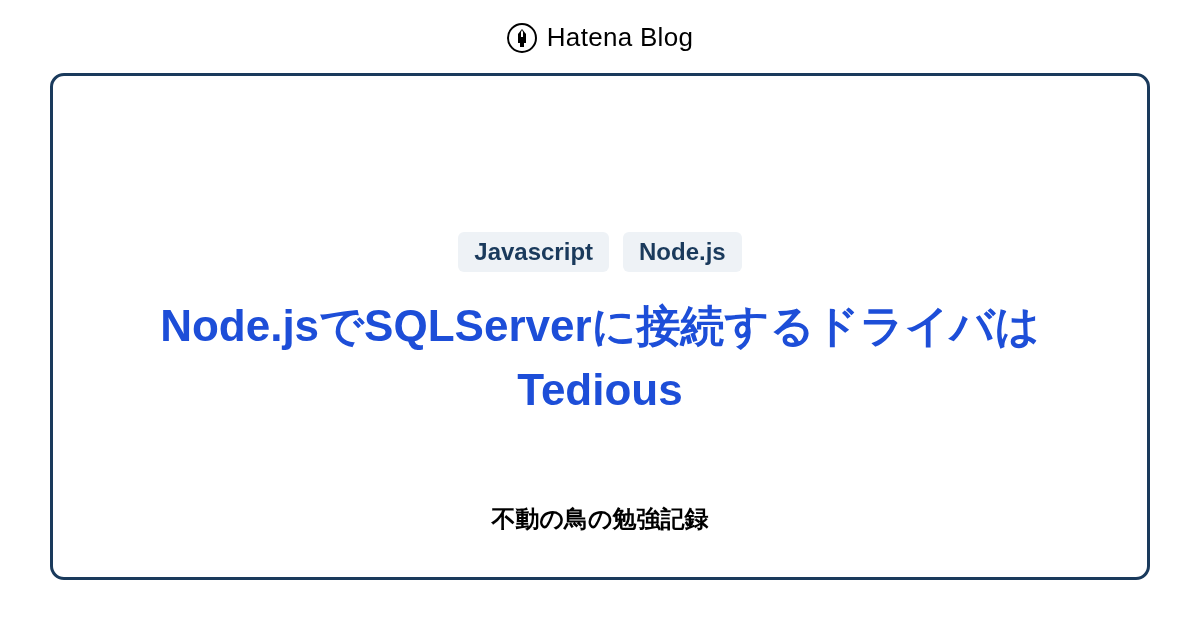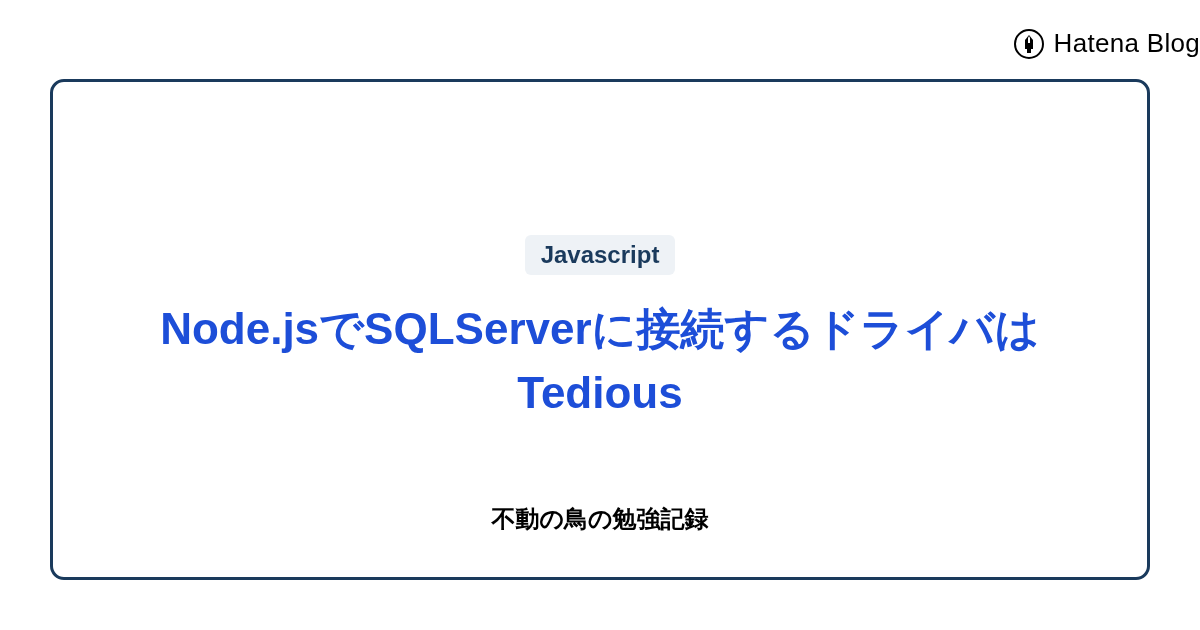--- a/index.html
+++ b/index.html
@@ -12,22 +12,22 @@
       height: 630px;
       background: #ffffff;
       font-family: -apple-system, BlinkMacSystemFont, "Segoe UI", "Hiragino Sans", "Hiragino Kaku Gothic ProN", Meiryo, sans-serif;
       display: flex;
       flex-direction: column;
       overflow: hidden;
     }
     .header {
       display: flex;
       align-items: center;
-      justify-content: flex-end;
-      padding: 28px 0 20px;
+      justify-content: center;
+      padding: 22px 0 20px;
       gap: 10px;
     }
     .logo-icon {
       width: 30px;
       height: 30px;
       border: 2px solid #000;
       border-radius: 50%;
       display: flex;
       align-items: center;
       justify-content: center;
@@ -94,16 +94,17 @@
       <path d="M5 15 L5 19 L9 19 L9 15 Z" fill="#000"></path>
       <path d="M6 4 L7 2 L8 4 L8 9 L6 9 Z" fill="#fff"></path>
     </svg>
   </span>
   <span class="brand">Hatena Blog</span>
 </div>
 
 <div class="card">
   <div class="tags">
     <span class="tag">Javascript</span>
+    <span class="tag">Node.js</span>
   </div>
   <h1 class="title">Node.jsでSQLServerに接続するドライバはTedious</h1>
   <div class="blog-name">不動の鳥の勉強記録</div>
 </div>
 
 </body></html>

